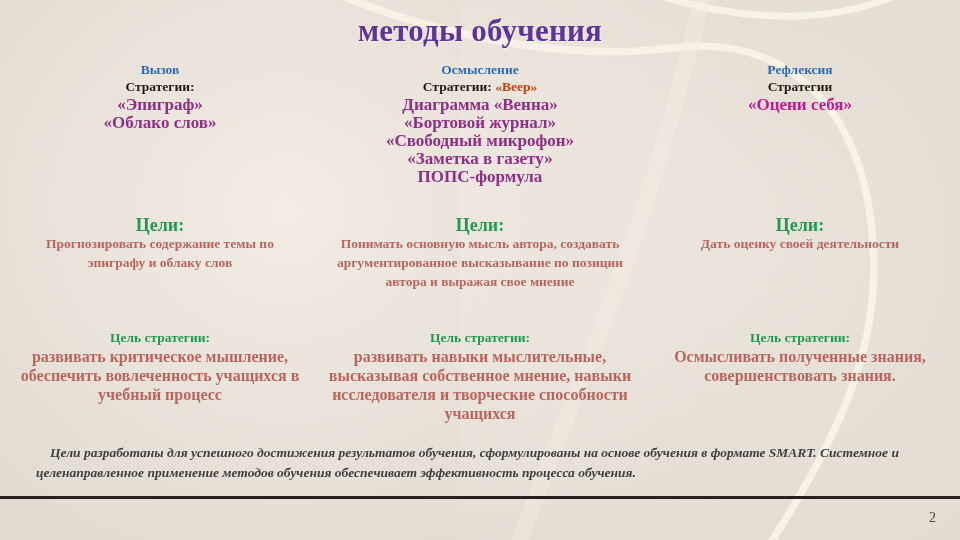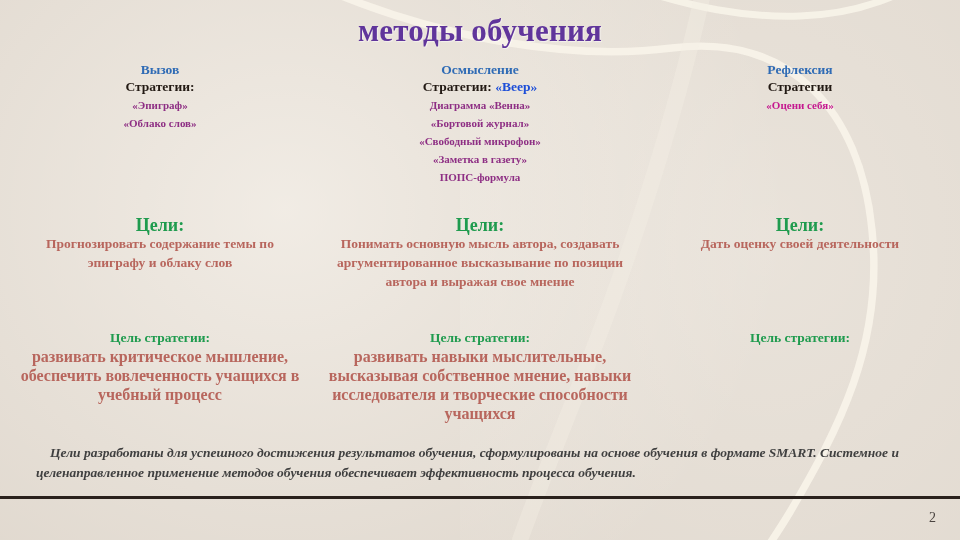--- a/index.html
+++ b/index.html
@@ -98,24 +98,24 @@
     color: #2f6bb5;
     line-height: 17px;
   }
   .strat-label {
     font-size: 13.5px;
     font-weight: bold;
     color: #231a14;
     line-height: 18px;
   }
   .strat-label .accent {
-    color: #1d4ed8;
+    color: #c2410c;
   }
   .strat-item {
-    font-size: 11px;
+    font-size: 17px;
     font-weight: bold;
     color: #8e2f84;
     line-height: 18px;
   }
   .strat-item.pink {
     color: #c5178f;
   }
 
   .goals-label {
     font-size: 18px;
@@ -230,20 +230,21 @@
     <div class="col">
       <div class="sg-label">Цель стратегии:</div>
       <div class="sg-text">развивать критическое мышление, обеспечить вовлеченность учащихся в учебный процесс</div>
     </div>
     <div class="col mid">
       <div class="sg-label">Цель стратегии:</div>
       <div class="sg-text">развивать  навыки мыслительные, высказывая собственное мнение, навыки исследователя и творческие способности учащихся</div>
     </div>
     <div class="col">
       <div class="sg-label">Цель стратегии:</div>
+      <div class="sg-text">Осмысливать полученные знания, совершенствовать знания.</div>
     </div>
   </div>
 
   <div class="footer-note">Цели разработаны для успешного достижения  результатов  обучения, сформулированы на основе обучения в  формате SMART. Системное и целенаправленное применение методов обучения обеспечивает эффективность процесса обучения.</div>
 
   <div class="rule"></div>
 
   <div class="page-number">2</div>
 
 </div>

